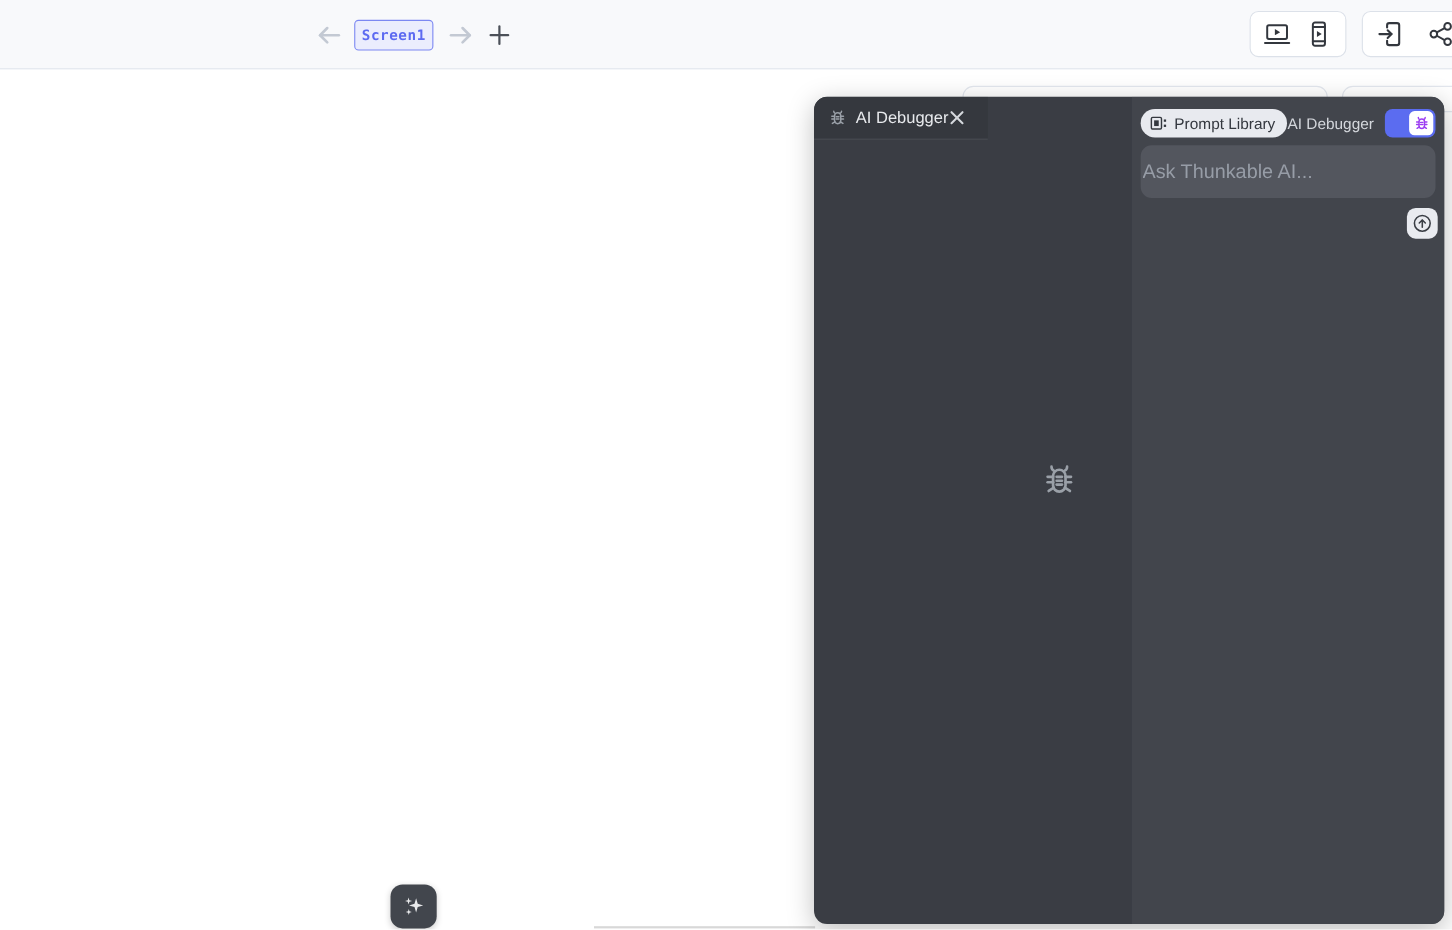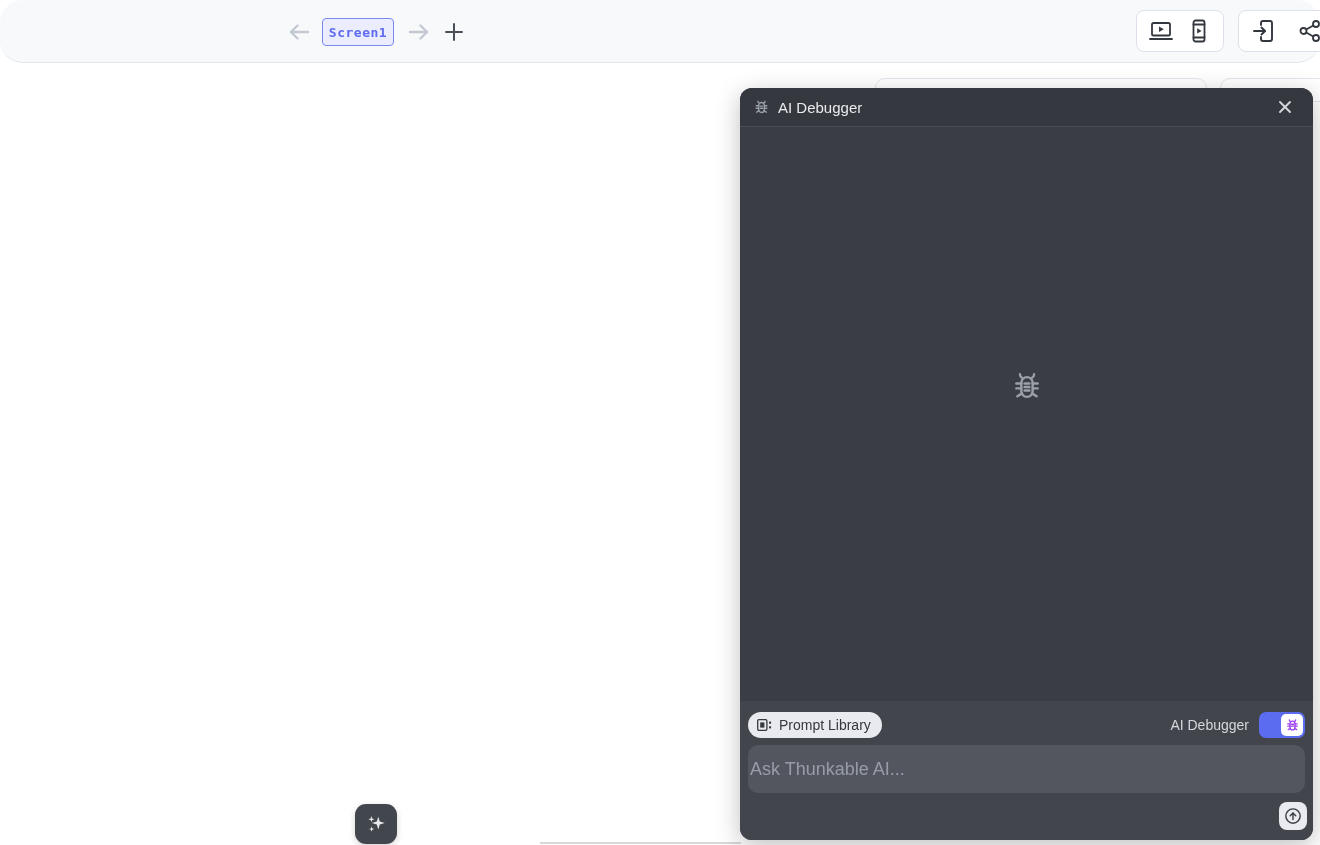--- a/index.html
+++ b/index.html
@@ -1,21 +1,21 @@
 <!DOCTYPE html>
 <html><head>
 <meta charset="utf-8">
 <style>
   * { margin:0; padding:0; box-sizing:border-box; }
   html,body { width:1320px; height:845px; overflow:hidden; background:#ffffff;
               font-family:"Liberation Sans", sans-serif; position:relative; }
 
   
   .topbar { position:absolute; left:0; top:0; width:1320px; height:63px;
-            background:#f8f9fb; border-bottom:1px solid #e2e6ed;border-radius:23px; }
+            background:#f8f9fb; border-bottom:1px solid #e2e6ed; }
   .nav-arrow { position:absolute; top:20px; width:26px; height:24px; color:#c3c9d3;
                background:none; border:none; cursor:pointer; }
   .nav-arrow svg { width:26px; height:24px; display:block; }
   .screen-tab { position:absolute; left:322px; top:18px; width:72px; height:28px;
                 background:#ebedfd; border:1.5px solid #7c88f2; border-radius:4px;
                 color:#5d6af1; font-family:"DejaVu Sans Mono", monospace; font-weight:bold;
                 font-size:13px; letter-spacing:0.5px; display:flex; align-items:center;
                 justify-content:center; cursor:pointer; }
   .add-screen { position:absolute; left:443px; top:21px; width:22px; height:22px;
                 background:none; border:none; color:#4b5058; cursor:pointer; }
@@ -38,21 +38,21 @@
 
   
   .ai-fab { position:absolute; left:355px; top:804px; width:42px; height:40px;
             background:#42464d; border:none; border-radius:11px; color:#e9eaec;
             display:flex; align-items:center; justify-content:center; cursor:pointer;
             box-shadow:0 2px 6px rgba(0,0,0,0.18); }
   .ai-fab svg { width:22px; height:22px; display:block; }
 
   
   .panel { position:absolute; left:740px; top:88px; width:573px; height:752px;
-           background:#3a3d44; border-radius:12px; display:flex; flex-direction:column;
+           background:#3a3d44; border-radius:12px; display:flex; flex-direction:row;
            box-shadow:0 6px 24px rgba(0,0,0,0.25); overflow:hidden; }
   .panel-header { height:39px; flex:0 0 auto; display:flex; align-items:center;
                   padding:0 18px 0 13px; background:#35383e;
                   border-bottom:1px solid #4a4d54; }
   .panel-header .hdr-bug { width:17px; height:17px; color:#9aa0a8; flex:0 0 auto; }
   .panel-header .hdr-bug svg { width:17px; height:17px; display:block; }
   .panel-title { margin-left:8px; color:#e8eaed; font-size:15px; font-weight:500; }
   .panel-close { margin-left:auto; background:none; border:none; color:#d3d6db;
                  width:18px; height:18px; cursor:pointer; }
   .panel-close svg { width:16px; height:16px; display:block; }

